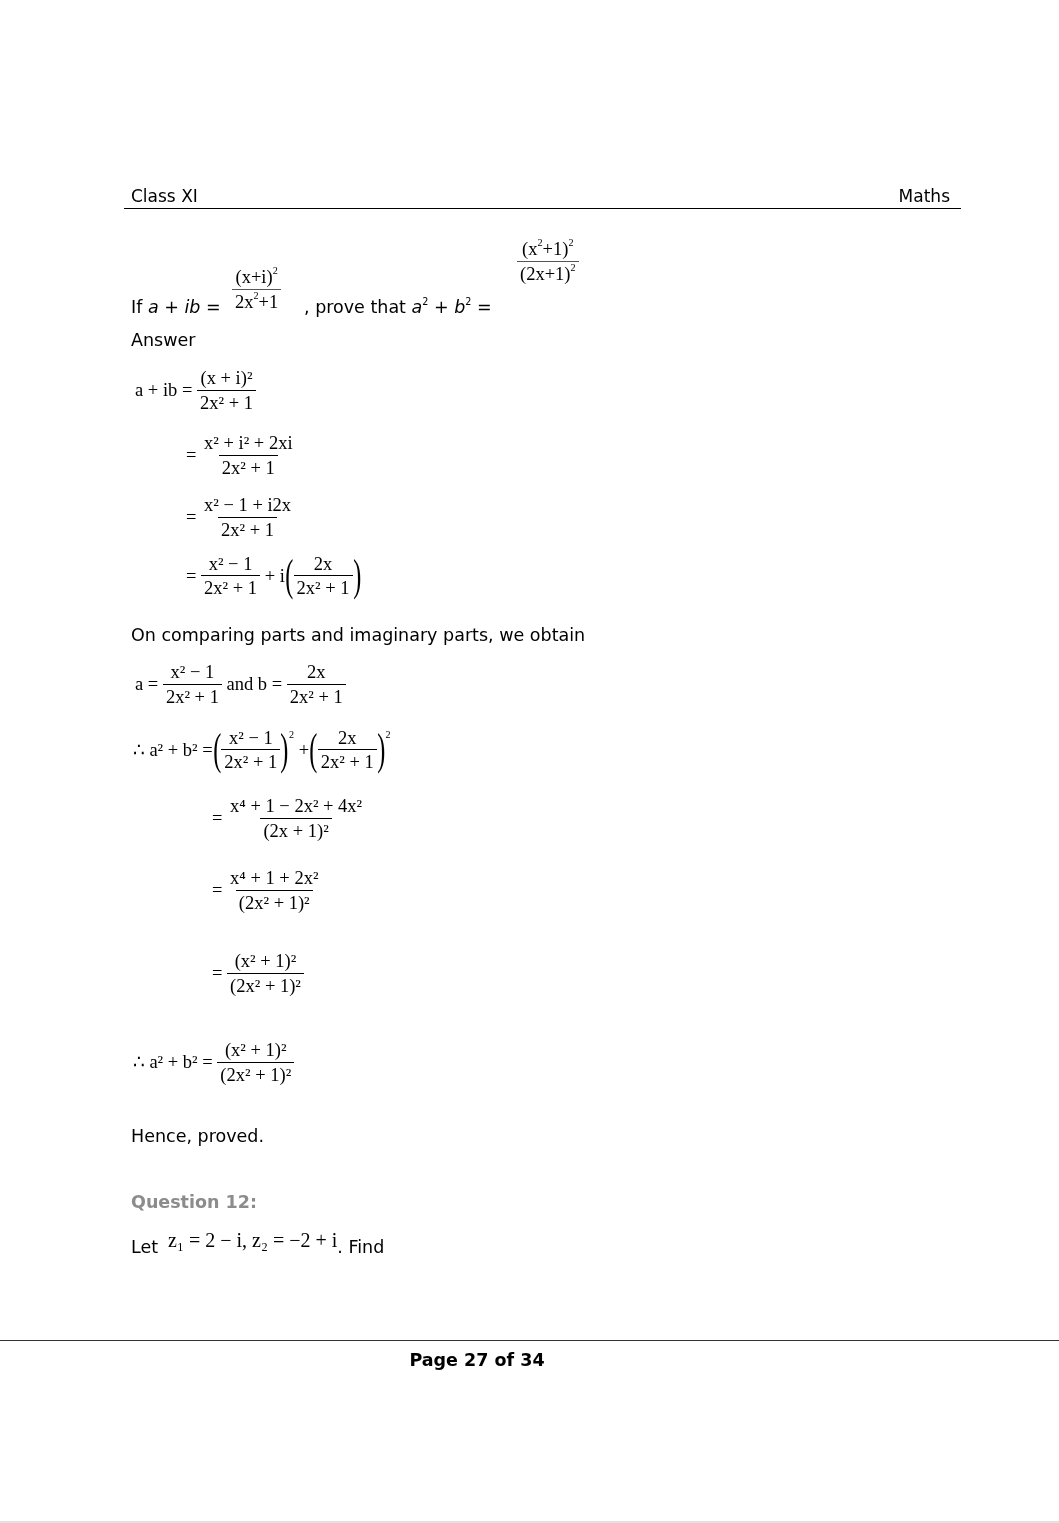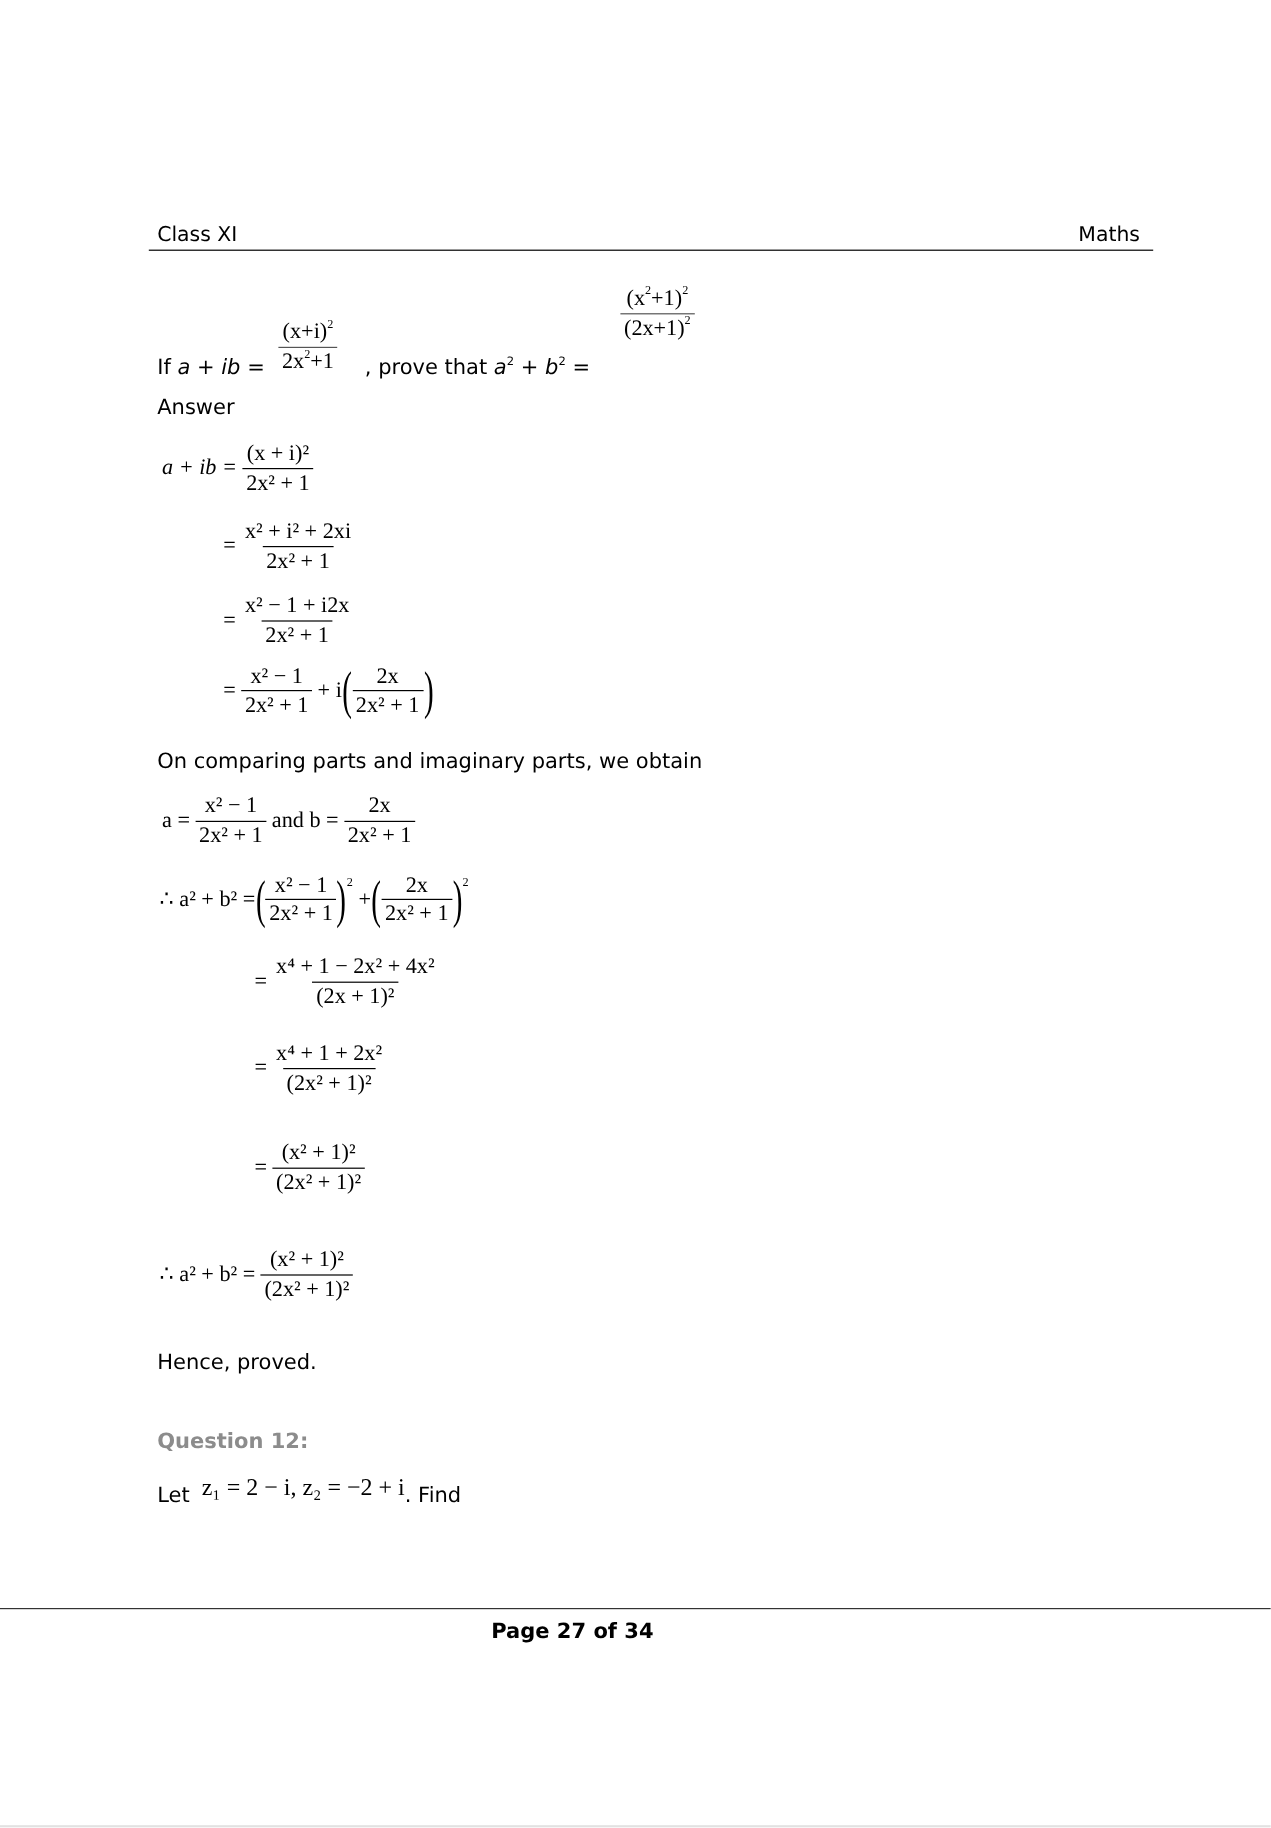--- a/index.html
+++ b/index.html
@@ -51,21 +51,21 @@
 <div class="abs serif math" style="left:517px; top:240px;">
   <span class="frac">
     <span class="num"><span>(x</span><sup>2</sup><span>+1)</span><sup>2</sup></span>
     <span class="den" style="border-top-color:#555;"><span>(2x+1)</span><sup>2</sup></span>
   </span>
 </div>
 
 <div class="abs sans txt" style="left:131px; top:330px;">Answer</div>
 
 <div class="abs serif math" style="left:135px; top:369px;">
-  <span style="vertical-align:middle;font-style:italic;">a + ib =</span>
+  <span style="vertical-align:middle;">a + ib =</span>
   <span class="frac">
       <span class="num">(x + i)²</span>
       <span class="den">2x² + 1</span>
     </span>
 </div>
 
 <div class="abs serif math" style="left:186px; top:434px;">
   <span style="vertical-align:middle;">=</span>
   <span class="frac">
       <span class="num">x² + i² + 2xi</span>

